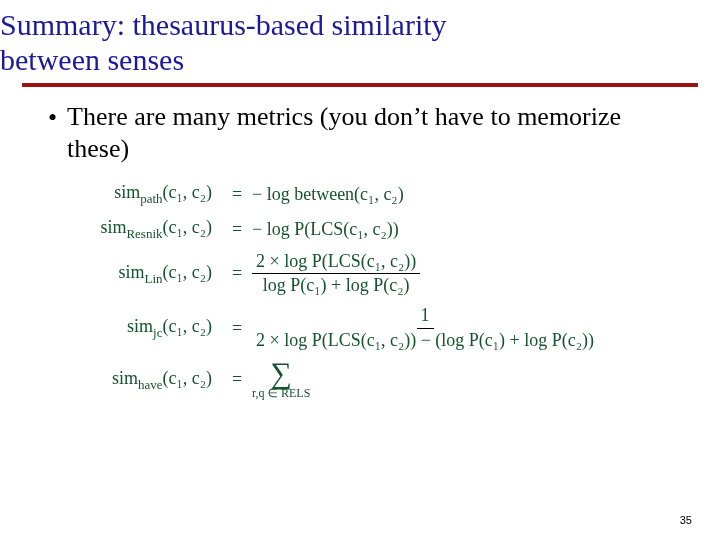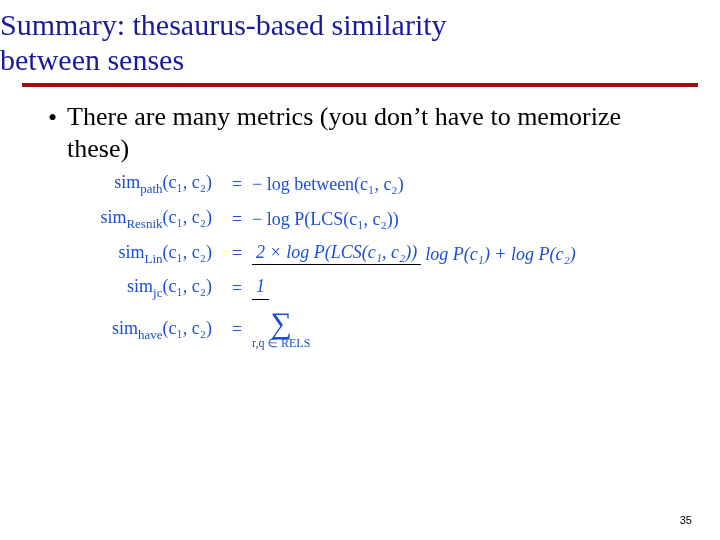--- a/index.html
+++ b/index.html
@@ -32,24 +32,24 @@
     color: #000;
   }
   .bullet-dot {
     margin-right: 10px;
     line-height: 1.3;
   }
   .bullet-text {
     line-height: 1.22;
   }
   .equations {
-    margin: 8px 0 0 62px;
+    margin: 18px 0 0 62px;
     font-family: "Times New Roman", serif;
     font-size: 18px;
-    color: #1d4ed8;
+    color: #14532d;
   }
   .eqrow {
     display: flex;
     align-items: center;
     margin-bottom: 10px;
   }
   .eq-lhs {
     width: 160px;
     text-align: right;
     padding-right: 10px;
@@ -58,25 +58,24 @@
     width: 30px;
     text-align: center;
   }
   .eq-rhs {
     display: flex;
     align-items: center;
   }
   .sub { font-size: 0.72em; vertical-align: sub; }
   .frac {
     display: inline-flex;
-    flex-direction: row;
-    align-items: flex-start;
+    flex-direction: column;
+    align-items: center;
     vertical-align: middle;
     line-height: 1.1;
-    font-style: italic;
   }
   .frac .num { border-bottom: 1px solid #000; padding: 0 4px 2px 4px; }
   .frac .den { padding: 2px 4px 0 4px; }
   .bigsum {
     display: inline-flex;
     flex-direction: column;
     align-items: center;
     vertical-align: middle;
     margin-right: 10px;
     line-height: 1;
@@ -140,20 +139,21 @@
   </div>
 
   <div class="eqrow">
     <span class="eq-lhs">
       <span>sim</span><span class="sub">jc</span><span>(c₁, c₂)</span>
     </span>
     <span class="eq-eq">=</span>
     <span class="eq-rhs">
       <span class="frac">
         <span class="num">1</span>
+        <span class="den">2 × log P(LCS(c₁, c₂)) − (log P(c₁) + log P(c₂))</span>
       </span>
     </span>
   </div>
 
   <div class="eqrow">
     <span class="eq-lhs">
       <span>sim</span><span class="sub">have</span><span>(c₁, c₂)</span>
     </span>
     <span class="eq-eq">=</span>
     <span class="eq-rhs">

